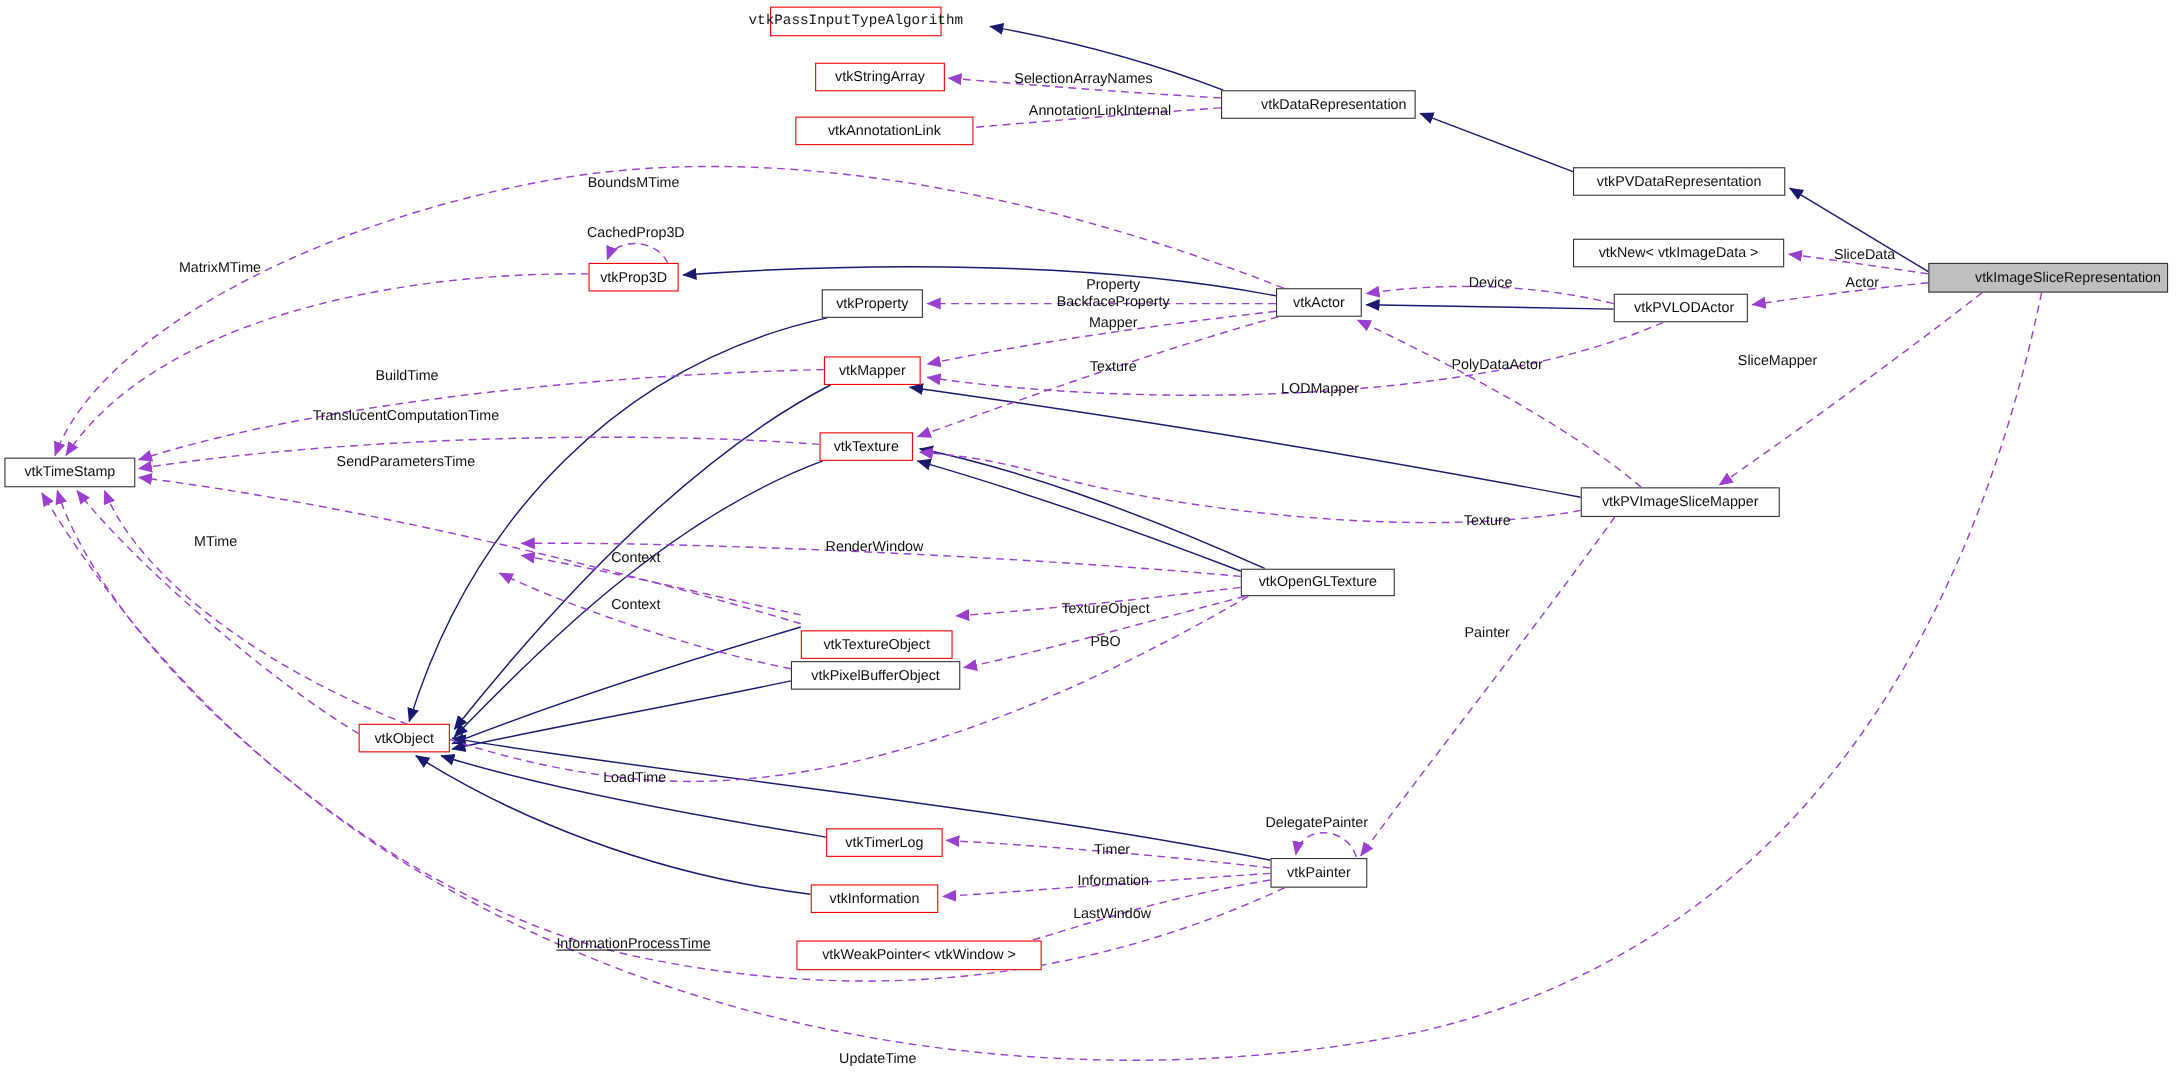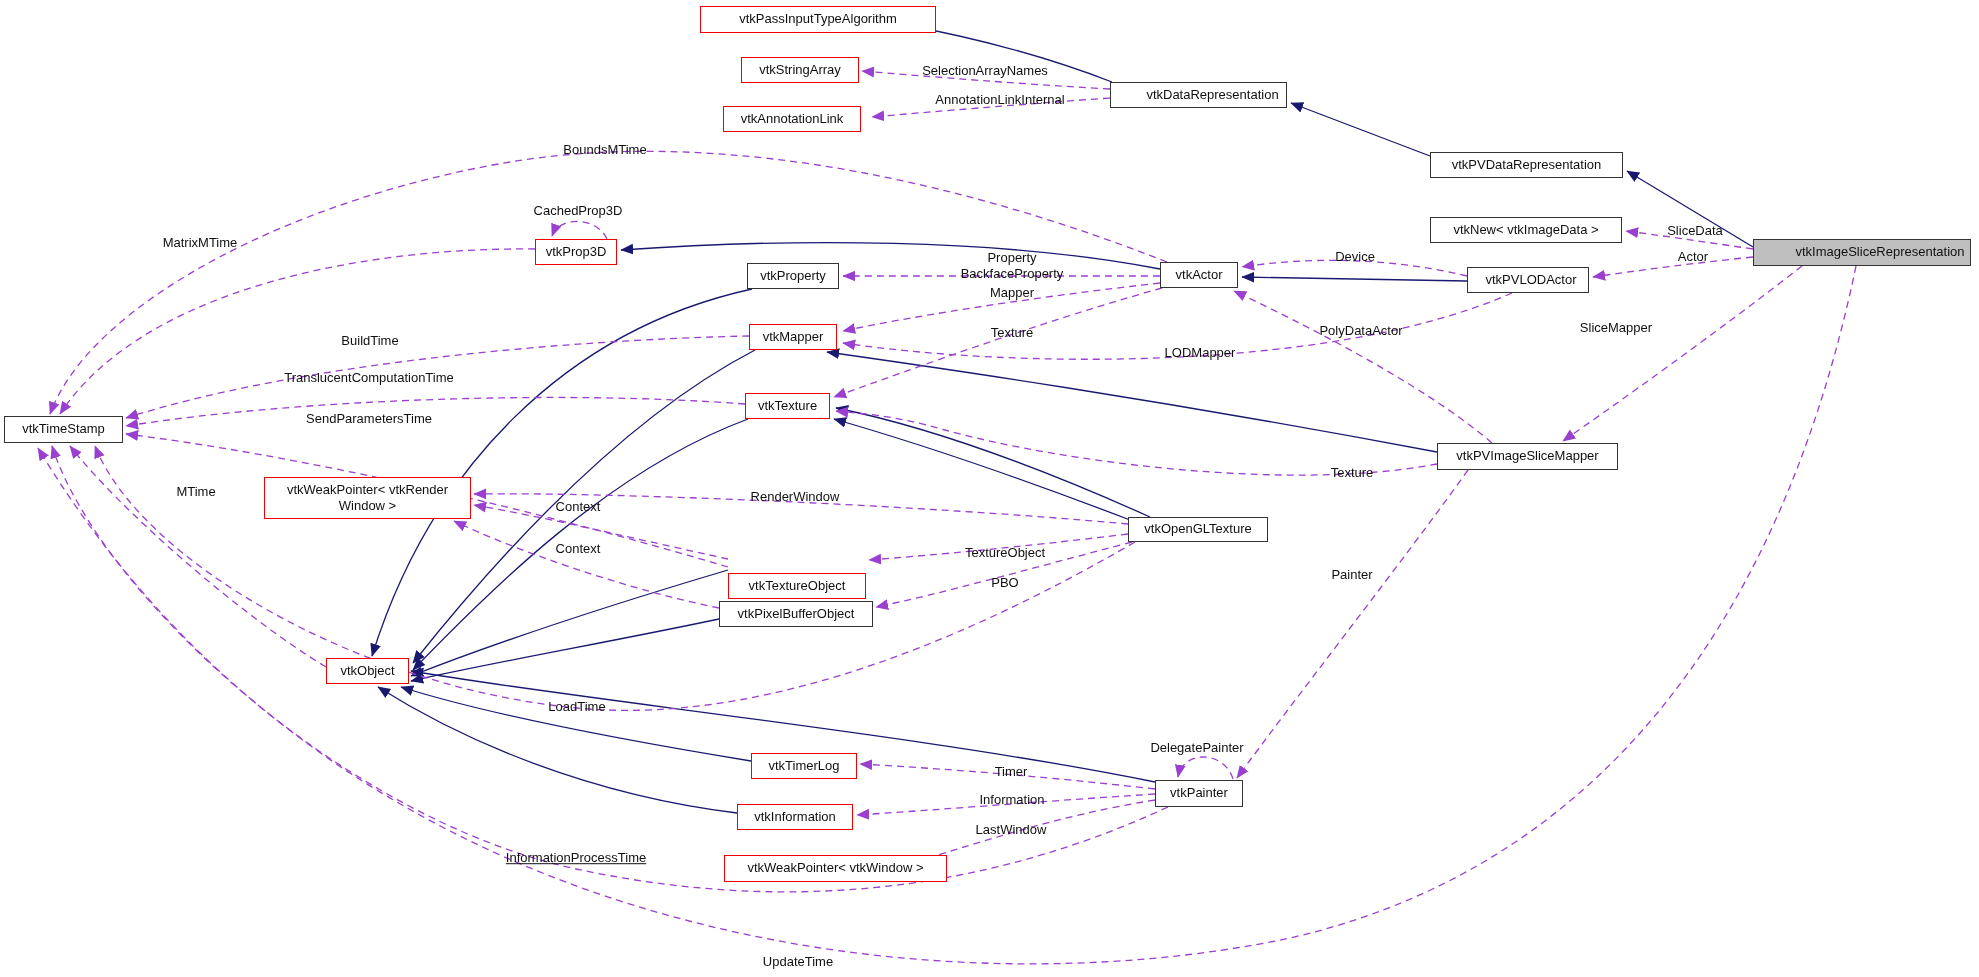--- a/index.html
+++ b/index.html
@@ -83,48 +83,46 @@
     <path class="epath dashed" marker-end="url(#arrDash)" d="M 745,404 C 560,390 298,399 126,426"></path>
     <path class="epath dashed" marker-end="url(#arrDash)" d="M 728,567 C 520,505 295,455 126,434"></path>
     <path class="epath dashed" marker-end="url(#arrDash)" d="M 326,667 C 240,615 120,510 70,446"></path>
     <path class="epath dashed" marker-end="url(#arrDash)" d="M 1233,779 C 1224,750 1183,750 1178,777"></path>
     <path class="epath dashed" marker-end="url(#arrDash)" d="M 1155,789 C 1050,777 950,769 860,764"></path>
     <path class="epath dashed" marker-end="url(#arrDash)" d="M 1155,794 C 1045,801 950,809 857,815"></path>
     <path class="epath dashed" marker-end="url(#arrDash)" d="M 1155,800 C 1050,817 985,842 910,863"></path>
     <path class="epath dashed" marker-end="url(#arrDash)" d="M 1168,807 C 950,908 745,905 576,869 C 340,818 98,590 52,446"></path>
     <path class="epath dashed" marker-end="url(#arrDash)" d="M 1856,266 C 1795,560 1640,858 1290,938 C 940,1012 340,950 38,448"></path>
   </svg>
-<div class="node red" style="left: 700px; top: 6px; width: 236px; min-height: 27px;">vtkPassInputTypeAlgorithm</div>
+<div class="node red" style="left: 700px; top: 6px; width: 156px; min-height: 27px; font-family: Liberation Mono, monospace;">vtkPassInputTypeAlgorithm</div>
     <div class="node red" style="left: 741px; top: 57px; width: 118px; min-height: 26px;">vtkStringArray</div>
-    <div class="node red" style="left: 723px; top: 106px; width: 138px; min-height: 26px;">vtkAnnotationLink</div>
+    <div class="node red" style="left: 723px; top: 106px; width: 162px; min-height: 26px;">vtkAnnotationLink</div>
     <div class="node" style="left: 1110px; top: 82px; width: 177px; min-height: 26px; padding-left: 32px;">vtkDataRepresentation</div>
     <div class="node" style="left: 1430px; top: 152px; width: 193px; min-height: 26px;">vtkPVDataRepresentation</div>
     <div class="node" style="left: 1430px; top: 217px; width: 192px; min-height: 26px;">vtkNew&lt; vtkImageData &gt;</div>
     <div class="node highlight" style="left: 1753px; top: 239px; width: 218px; min-height: 27px; padding-left: 40px;">vtkImageSliceRepresentation</div>
     <div class="node red" style="left: 535px; top: 239px; width: 82px; min-height: 26px;">vtkProp3D</div>
     <div class="node" style="left: 747px; top: 263px; width: 92px; min-height: 26px;">vtkProperty</div>
     <div class="node" style="left: 1160px; top: 262px; width: 78px; min-height: 26px;">vtkActor</div>
     <div class="node" style="left: 1467px; top: 267px; width: 122px; min-height: 26px; padding-left: 10px;">vtkPVLODActor</div>
     <div class="node red" style="left: 749px; top: 324px; width: 88px; min-height: 26px;">vtkMapper</div>
     <div class="node red" style="left: 745px; top: 393px; width: 85px; min-height: 26px;">vtkTexture</div>
     <div class="node" style="left: 1437px; top: 443px; width: 181px; min-height: 27px;">vtkPVImageSliceMapper</div>
     <div class="node" style="left: 4px; top: 416px; width: 119px; min-height: 27px;">vtkTimeStamp</div>
-    <div class="node red" style="left: 264px; top: 477px; width: 207px; min-height: 42px;">vtkWeakPointer&lt; vtkRender
-Window &gt;</div>
     <div class="node" style="left: 1128px; top: 517px; width: 140px; min-height: 25px;">vtkOpenGLTexture</div>
     <div class="node red" style="left: 728px; top: 550px; width: 138px; min-height: 26px; margin-top: 23px;">vtkTextureObject</div>
     <div class="node" style="left: 719px; top: 601px; width: 154px; min-height: 26px;">vtkPixelBufferObject</div>
     <div class="node red" style="left: 326px; top: 658px; width: 83px; min-height: 26px;">vtkObject</div>
     <div class="node red" style="left: 751px; top: 753px; width: 106px; min-height: 26px;">vtkTimerLog</div>
     <div class="node red" style="left: 737px; top: 804px; width: 116px; min-height: 26px;">vtkInformation</div>
     <div class="node red" style="left: 684px; top: 855px; width: 223px; min-height: 27px; margin-left: 40px;">vtkWeakPointer&lt; vtkWindow &gt;</div>
     <div class="node" style="left: 1155px; top: 780px; width: 88px; min-height: 27px;">vtkPainter</div>
     <div class="edge-label" style="left: 985px; top: 71px;">SelectionArrayNames</div>
     <div class="edge-label" style="left: 1000px; top: 100px;">AnnotationLinkInternal</div>
-    <div class="edge-label" style="left: 576px; top: 150px; margin-left: 29px;">BoundsMTime</div>
+    <div class="edge-label" style="left: 576px; top: 166px;">BoundsMTime</div>
     <div class="edge-label" style="left: 200px; top: 243px;">MatrixMTime</div>
     <div class="edge-label" style="left: 578px; top: 211px;">CachedProp3D</div>
     <div class="edge-label" style="left: 1012px; top: 266px;">Property
 BackfaceProperty</div>
     <div class="edge-label" style="left: 1012px; top: 293px;">Mapper</div>
     <div class="edge-label" style="left: 1012px; top: 333px;">Texture</div>
     <div class="edge-label" style="left: 1200px; top: 353px;">LODMapper</div>
     <div class="edge-label" style="left: 1355px; top: 257px;">Device</div>
     <div class="edge-label" style="left: 1361px; top: 331px;">PolyDataActor</div>
     <div class="edge-label" style="left: 1695px; top: 231px;">SliceData</div>

